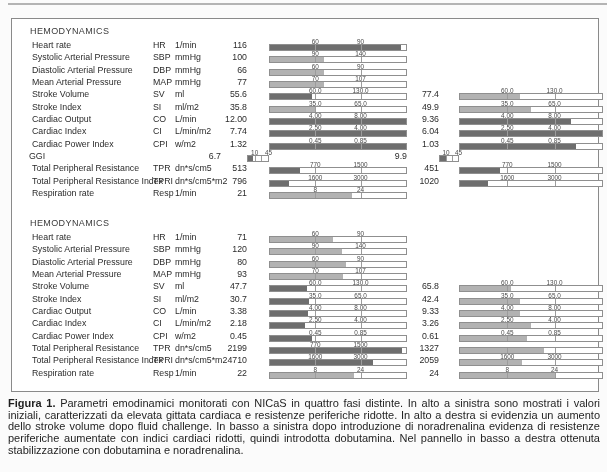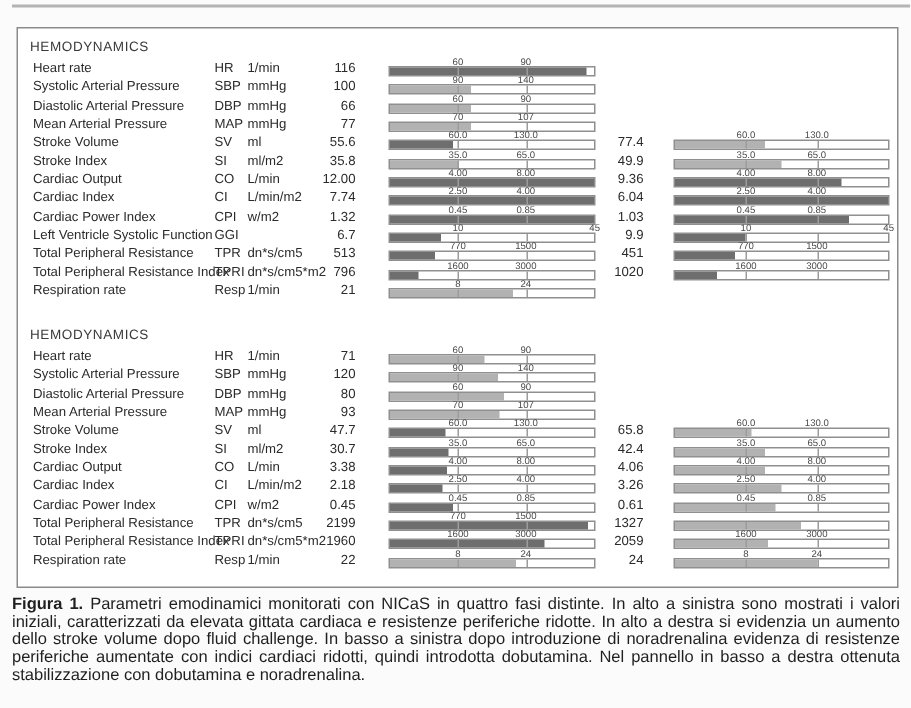--- a/index.html
+++ b/index.html
@@ -7,21 +7,21 @@
     position:relative;width:607px;height:472px;overflow:hidden;
     background:#fbfbfb;
     font-family:"Liberation Sans", sans-serif;
     -webkit-font-smoothing:antialiased;
   }
   .top-rule{position:absolute;left:8px;top:3px;width:599px;height:2px;background:#b4b4b4;}
   .fig-box{
     position:absolute;left:11px;top:18px;width:586px;height:372px;
     border:1px solid #8a8a8a;background:#ffffff;
   }
-  .panel{position:absolute;left:7px;width:578px;}
+  .panel{position:absolute;left:17px;width:578px;}
   .panel.p1{top:7px;}
   .panel.p2{top:199px;}
   .panel-header{
     font-size:9px;line-height:11px;color:#3a3a3a;letter-spacing:.4px;
     margin:0 0 2px 1px;
   }
   .row{
     display:grid;
     grid-template-columns:124px 22px 46px 26px 22px 138px 32px 20px 144px;
     height:12.35px;line-height:12.35px;
@@ -297,21 +297,20 @@
               <i class="tick t2"></i>
               <div class="fill" style="width: 82%; background: rgb(110, 110, 110);"></div>
               <div class="lbls">
                 <span class="lmin">0.45</span>
                 <span class="lmax">0.85</span>
               </div>
             </div>
           </span>
         </div>
         <div class="row">
-          <span class="c-name">Left Ventricle Systolic Function</span>
           <span class="c-abbr">GGI</span>
           <span class="c-unit"></span>
           <span class="c-val">6.7</span>
           <span></span>
           <span class="c-bar">
             <div class="bar">
               <i class="tick t1"></i>
               <i class="tick t2"></i>
               <div class="fill" style="width: 25%; background: rgb(110, 110, 110);"></div>
               <div class="lbls">
@@ -576,21 +575,21 @@
             <div class="bar">
               <i class="tick t1"></i>
               <i class="tick t2"></i>
               <div class="fill" style="width: 28%; background: rgb(110, 110, 110);"></div>
               <div class="lbls">
                 <span class="lmin">4.00</span>
                 <span class="lmax">8.00</span>
               </div>
             </div>
           </span>
-          <span class="c-val2">4.06</span>
+          <span class="c-val2">9.33</span>
           <span></span>
           <span class="c-bar">
             <div class="bar">
               <i class="tick t1"></i>
               <i class="tick t2"></i>
               <div class="fill" style="width: 42%; background: rgb(178, 178, 178);"></div>
               <div class="lbls">
                 <span class="lmin">4.00</span>
                 <span class="lmax">8.00</span>
               </div>
@@ -687,21 +686,21 @@
                 <span class="lmin"></span>
                 <span class="lmax"></span>
               </div>
             </div>
           </span>
         </div>
         <div class="row">
           <span class="c-name">Total Peripheral Resistance Index</span>
           <span class="c-abbr">TPRI</span>
           <span class="c-unit">dn*s/cm5*m2</span>
-          <span class="c-val">1960</span>
+          <span class="c-val">4710</span>
           <span></span>
           <span class="c-bar">
             <div class="bar">
               <i class="tick t1"></i>
               <i class="tick t2"></i>
               <div class="fill" style="width: 76%; background: rgb(110, 110, 110);"></div>
               <div class="lbls">
                 <span class="lmin">1600</span>
                 <span class="lmax">3000</span>
               </div>

